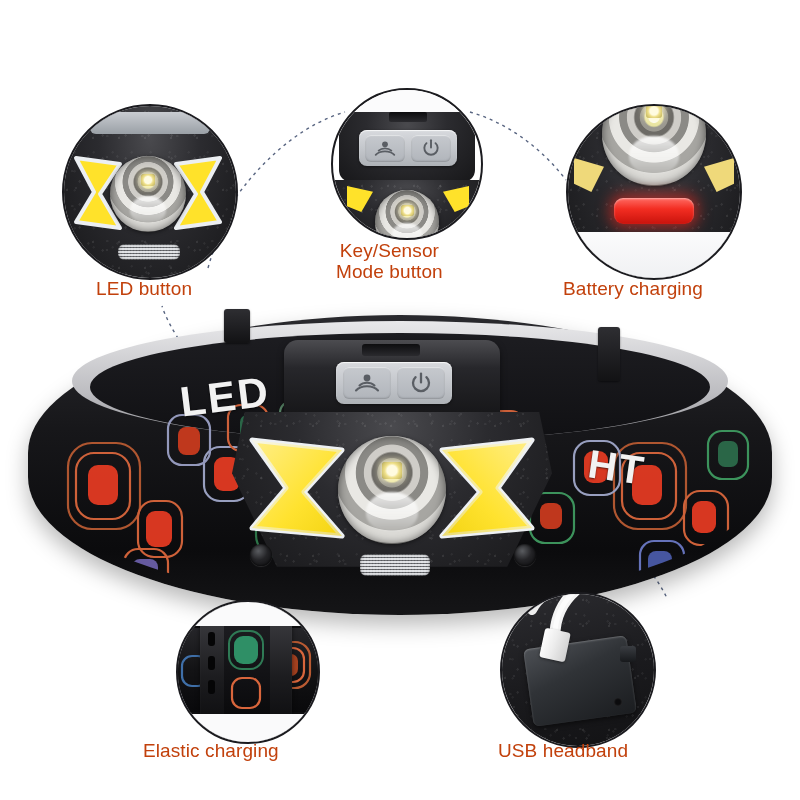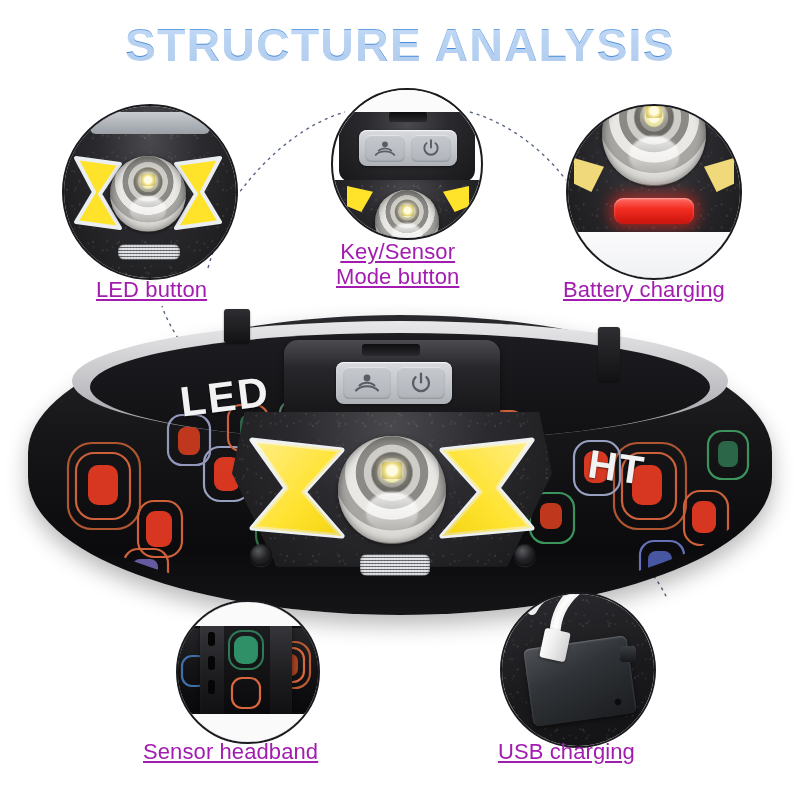--- a/index.html
+++ b/index.html
@@ -17,22 +17,22 @@
     font-size:46px;font-weight:bold;letter-spacing:1.5px;
     background:linear-gradient(180deg,#7fb2ee 0%,#4d8fdd 42%,#3b7fd4 100%);
     -webkit-background-clip:text;background-clip:text;
     color:#4a8ddb;-webkit-text-fill-color:transparent;
     text-shadow:0 1px 0 rgba(255,255,255,.6);
     user-select:none;
   }
 
   
   .label{
-    position:absolute;color:#a21caf;font-size:22px;line-height:1.12;
-    white-space:pre-line;letter-spacing:.1px;text-decoration:underline;
+    position:absolute;color:#c2410c;font-size:19px;line-height:1.12;
+    white-space:pre-line;letter-spacing:.1px;
   }
   .lbl-led{left:96px;top:278px;}
   .lbl-key{left:336px;top:240px;text-align:center;}
   .lbl-bat{left:563px;top:278px;}
   .lbl-band{left:143px;top:740px;}
   .lbl-usb{left:498px;top:740px;}
 
   
   .leader{position:absolute;overflow:visible;pointer-events:none;}
 
@@ -143,21 +143,20 @@
     font-family:"Liberation Sans", sans-serif;
     text-shadow:0 1px 2px rgba(0,0,0,.7);
     letter-spacing:2px;user-select:none;
   }
 </style>
 </head>
 <body>
 
 <div id="stage">
 
-  <div class="title">STRUCTURE ANALYSIS</div>
 
   <svg class="leader" width="800" height="800" style="left:0;top:0;">
     <g stroke="#3b4a6b" stroke-width="1.4" fill="none" stroke-dasharray="3 4" opacity="0.85">
       <path d="M236,197 C270,150 310,122 345,112"></path>
       <path d="M208,268 C214,246 222,230 231,214"></path>
       <path d="M470,112 C505,122 540,146 566,180"></path>
       <path d="M660,268 C654,248 648,232 640,214"></path>
       <path d="M232,733 C228,712 226,700 224,688"></path>
       <path d="M590,733 C596,714 602,702 610,690"></path>
       <path d="M186,350 C172,330 166,318 162,306"></path>
@@ -445,17 +444,17 @@
     </div>
   </div>
 
   <div class="label lbl-led">LED button</div>
 
   <div class="label lbl-key">Key/Sensor
 Mode button</div>
 
   <div class="label lbl-bat">Battery charging</div>
 
-  <div class="label lbl-band">Sensor headband</div>
-
-  <div class="label lbl-usb">USB charging</div>
+  <div class="label lbl-band">Elastic charging</div>
+
+  <div class="label lbl-usb">USB headband</div>
 
 </div>
 
 </body></html>

